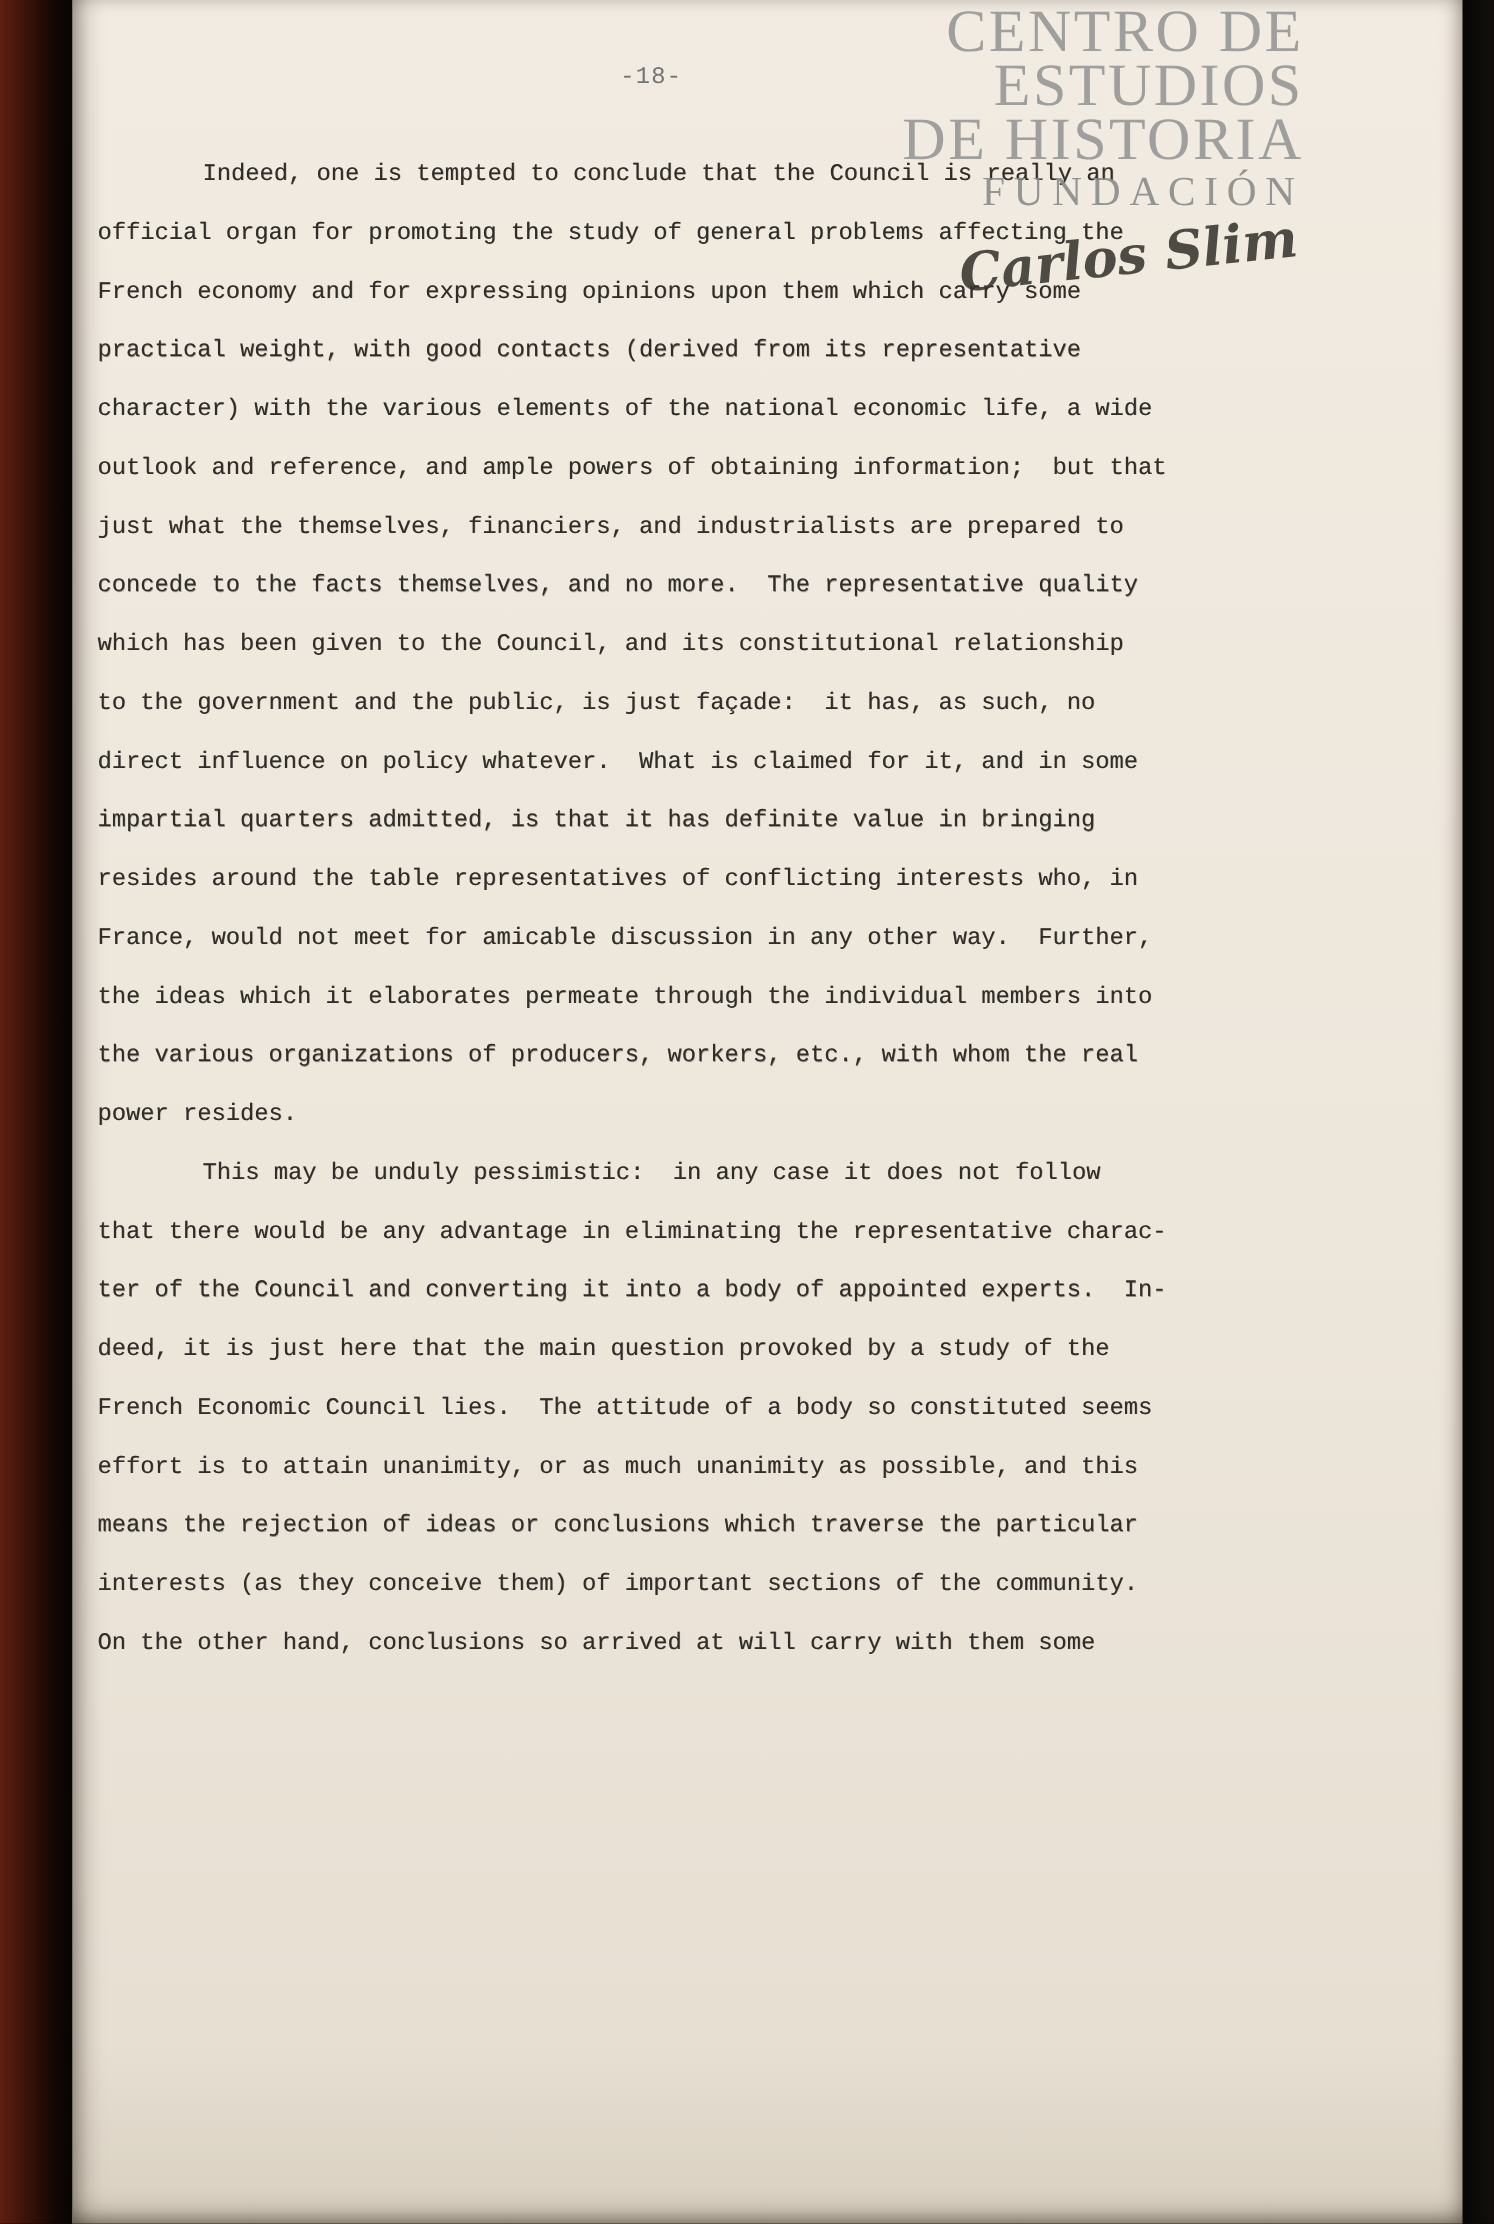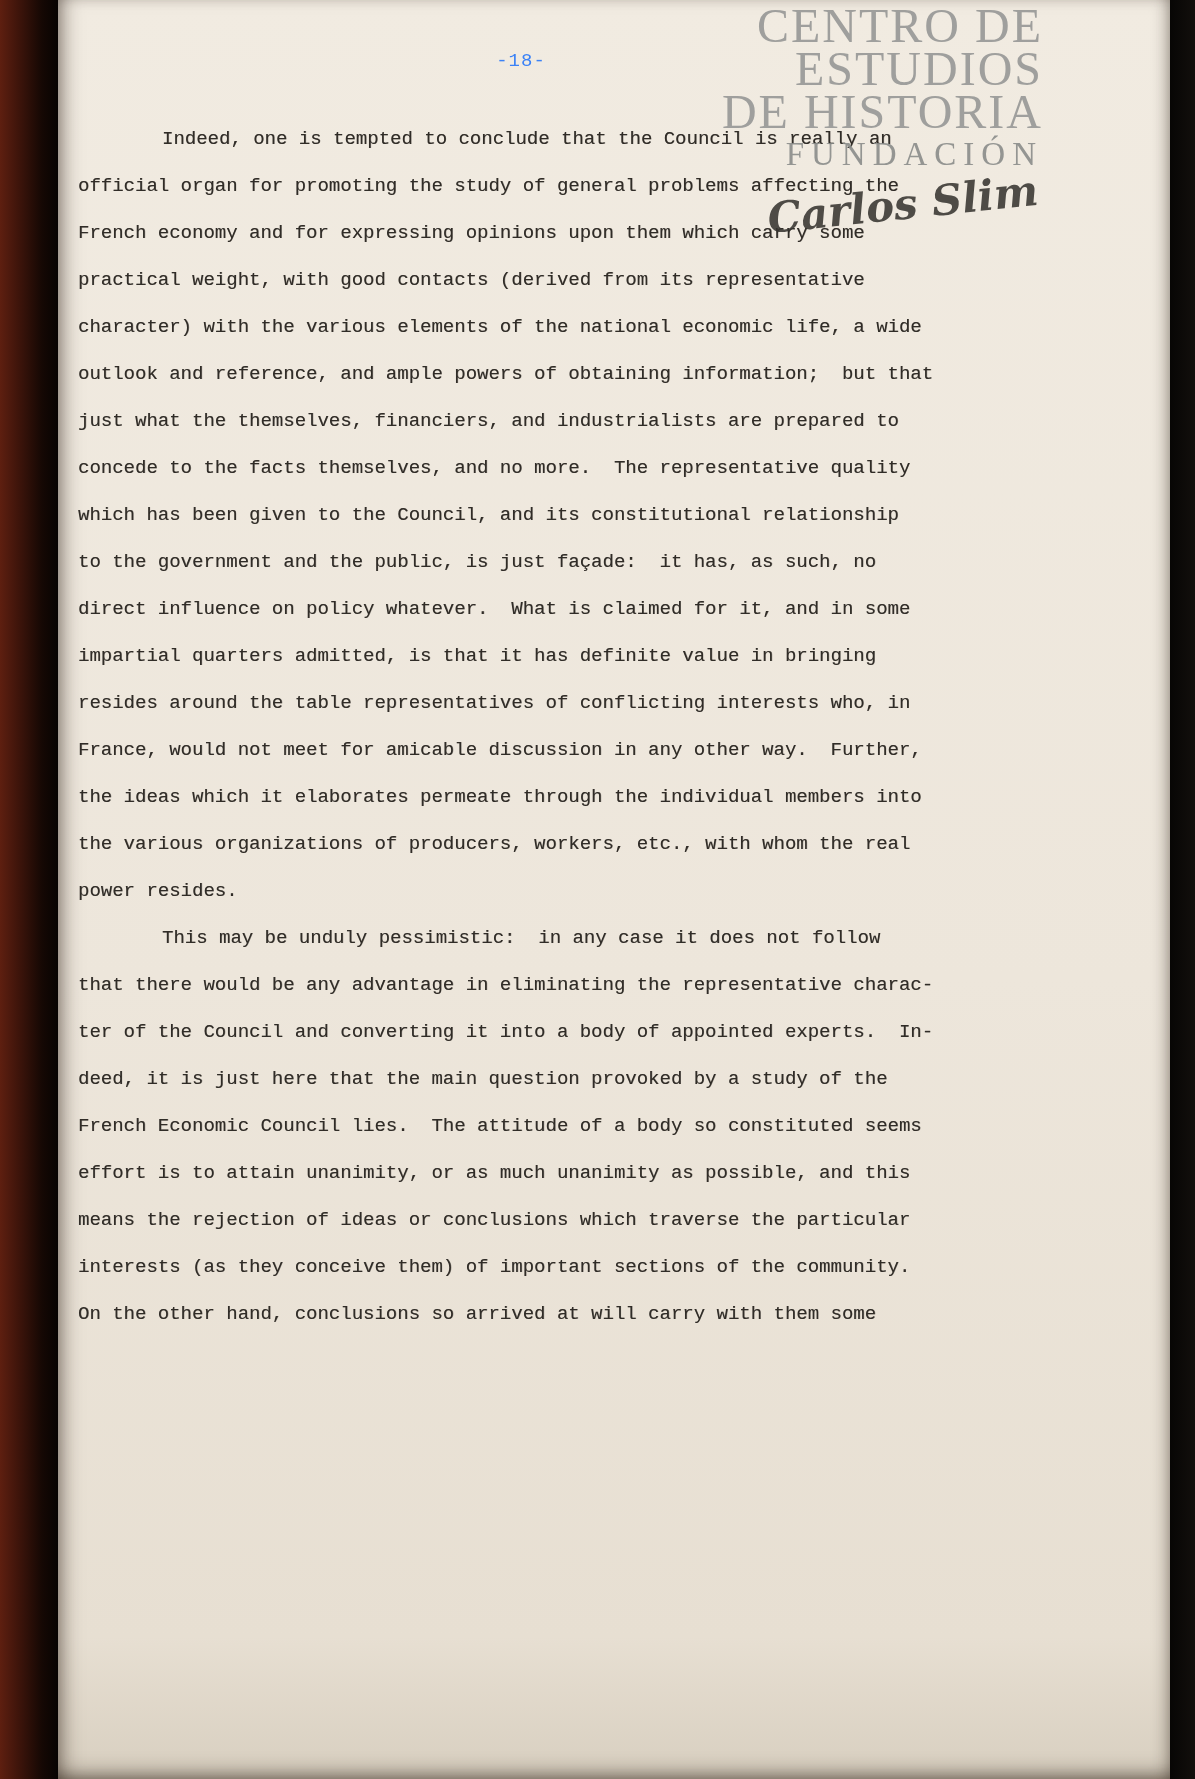--- a/index.html
+++ b/index.html
@@ -51,21 +51,21 @@
     font-size: 42px; line-height: 46px;
     color: rgba(55,52,48,.88);
     transform: rotate(-6deg);
     white-space: nowrap;
   }
 
   .page-number {
     position: absolute; top: 50px; left: 78px; width: 886px;
     text-align: center;
     font-size: 19px; letter-spacing: 1px;
-    color: #3b82f6;
+    color: #737373;
     z-index: 2;
   }
 
   .document-text {
     position: absolute; left: 78px; top: 116px; width: 898px;
     color: #302c27;
     font-size: 19px; line-height: 47px;
     text-shadow: 0.4px 0.3px 0.5px rgba(48,44,39,.45);
     z-index: 2;
   }

